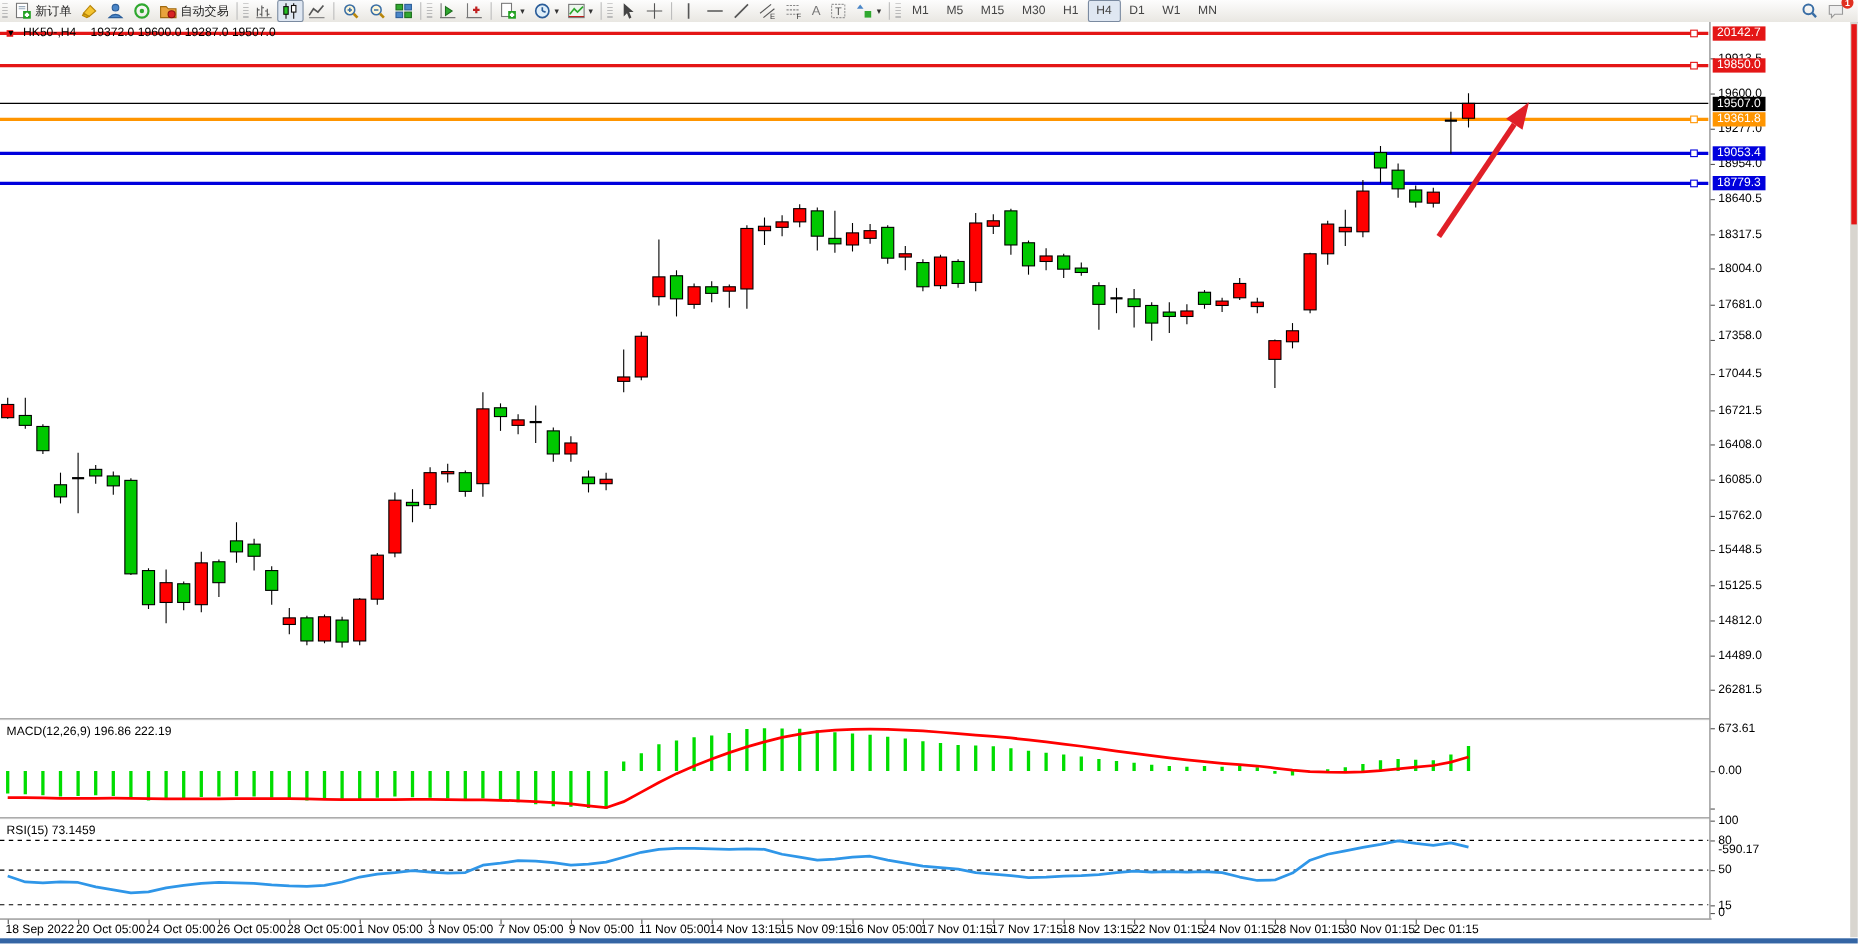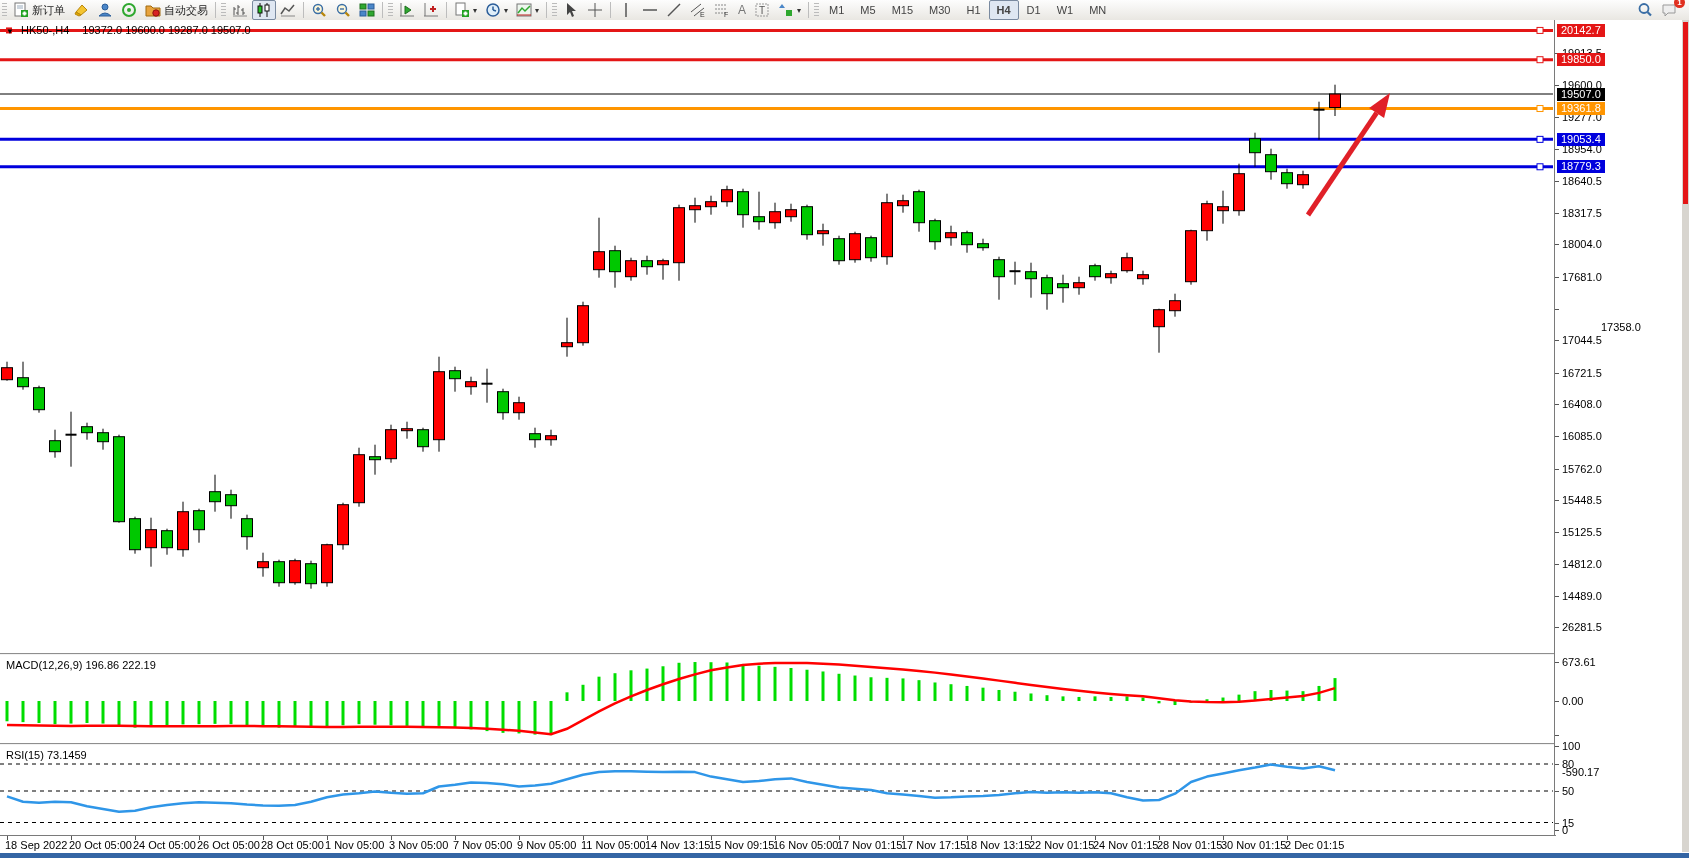--- a/index.html
+++ b/index.html
@@ -7,21 +7,21 @@
        font-family:"Liberation Sans",sans-serif;overflow:hidden;}
   
   #toolbar{position:absolute;left:0;top:0;width:1689px;height:20px;
     background:linear-gradient(#fdfdfd,#e9e7e2);border-bottom:1px solid #a9a9a9;
     display:flex;align-items:center;font-size:11px;color:#222;}
   .grip{width:5px;height:14px;margin:0 2px;
     background:repeating-linear-gradient(#bbb 0 1px,transparent 1px 3px);}
   .vsep{width:1px;height:16px;background:#bdbdbd;margin:0 3px;}
   .tbtn{height:18px;display:flex;align-items:center;gap:3px;padding:0 3px;
     border:1px solid transparent;border-radius:2px;cursor:default;white-space:nowrap;}
-  .tbtn.active{border:1px solid #7a8aa0;background:#dfe7f2;font-weight:bold;}
+  .tbtn.active{border:1px solid #7a8aa0;background:#dfe7f2;}
   .tbtn svg{display:block}
   .tflabel{padding:0 4px;color:#444;}
   .badge{position:absolute;top:-4px;right:-5px;width:11px;height:11px;border-radius:50%;
     background:#e03020;color:#fff;font-size:8px;line-height:11px;text-align:center;font-weight:bold;}
   
   .pane{position:absolute;left:0;background:#fff;}
   .psep{position:absolute;left:0;width:1556px;height:2px;
     border-top:1px solid #8e8e8e;border-bottom:1px solid #8e8e8e;background:#f2f2f2;}
   #chart-title{position:absolute;left:6px;top:24px;font-size:11px;color:#000;z-index:5;}
   #chart-title .tri{font-size:8px;margin-right:4px;}
@@ -643,21 +643,21 @@
       <div class="ptick" style="top: 123.3px;">18954.0</div>
       <div class="pdash" style="top: 160.65px;"></div>
       <div class="ptick" style="top: 154.65px;">18640.5</div>
       <div class="pdash" style="top: 192.95px;"></div>
       <div class="ptick" style="top: 186.95px;">18317.5</div>
       <div class="pdash" style="top: 224.3px;"></div>
       <div class="ptick" style="top: 218.3px;">18004.0</div>
       <div class="pdash" style="top: 256.6px;"></div>
       <div class="ptick" style="top: 250.6px;">17681.0</div>
       <div class="pdash" style="top: 288.9px;"></div>
-      <div class="ptick" style="top: 301px; margin-left: 39px;">17358.0</div>
+      <div class="ptick" style="top: 279px;">17358.0</div>
       <div class="pdash" style="top: 320.25px;"></div>
       <div class="ptick" style="top: 314.25px;">17044.5</div>
       <div class="pdash" style="top: 352.55px;"></div>
       <div class="ptick" style="top: 346.55px;">16721.5</div>
       <div class="pdash" style="top: 383.9px;"></div>
       <div class="ptick" style="top: 377.9px;">16408.0</div>
       <div class="pdash" style="top: 416.2px;"></div>
       <div class="ptick" style="top: 410.2px;">16085.0</div>
       <div class="pdash" style="top: 448.5px;"></div>
       <div class="ptick" style="top: 442.5px;">15762.0</div>

